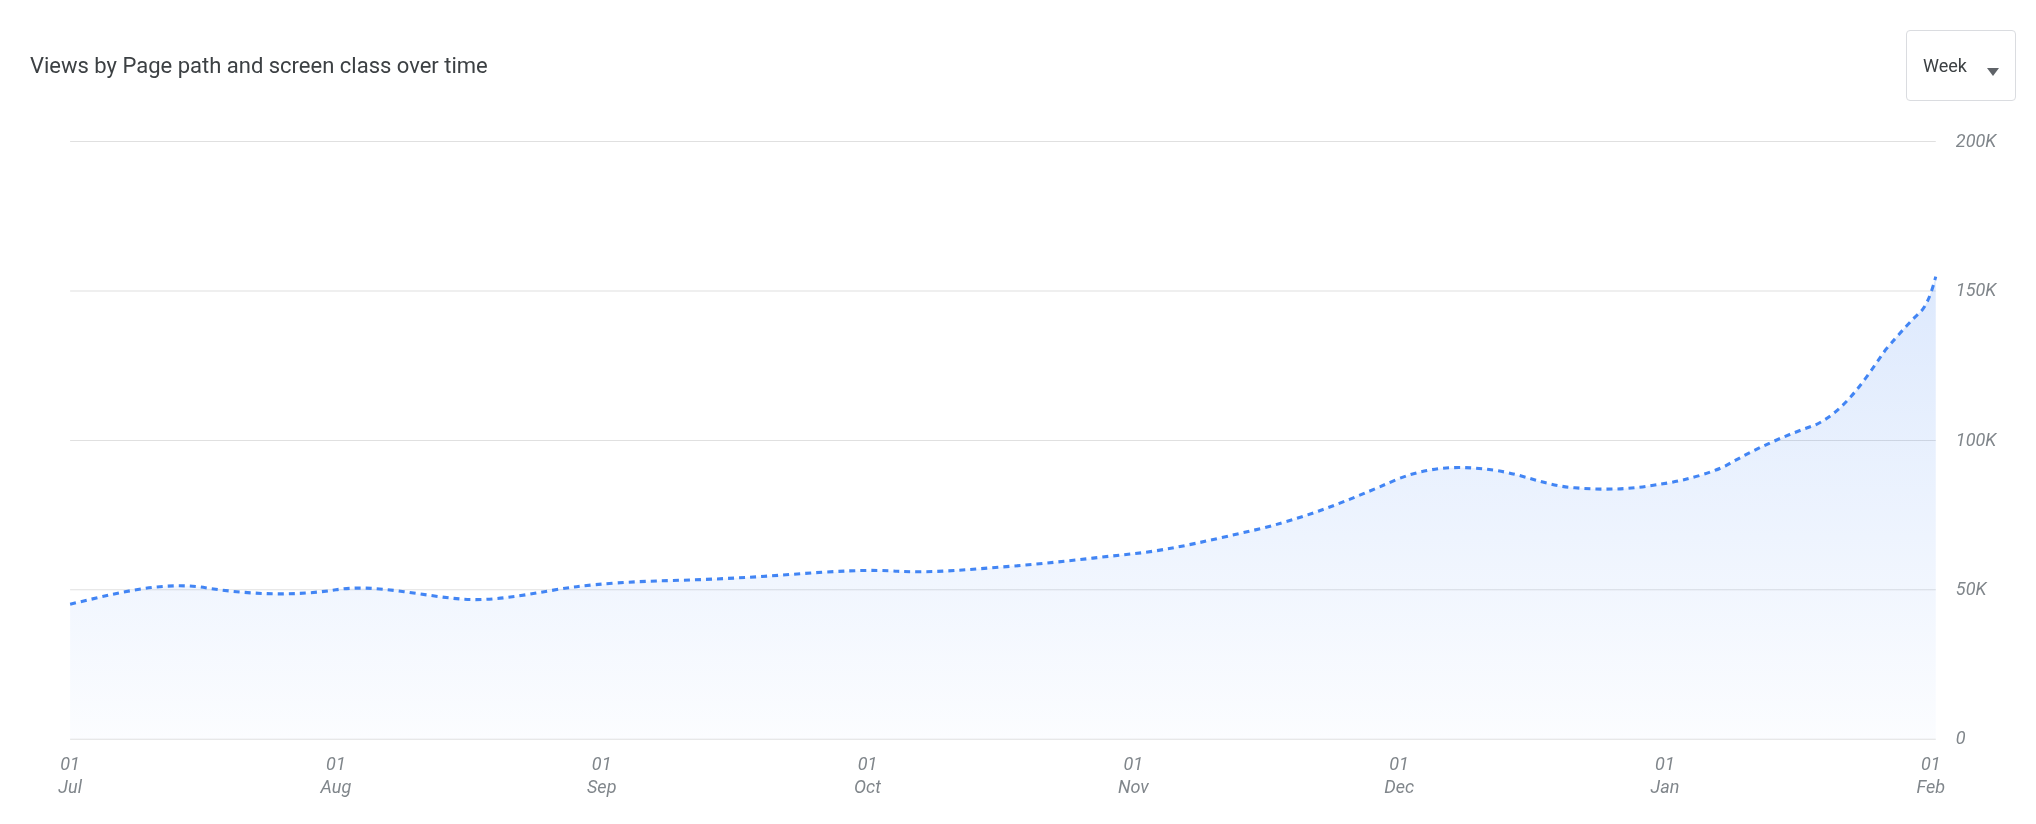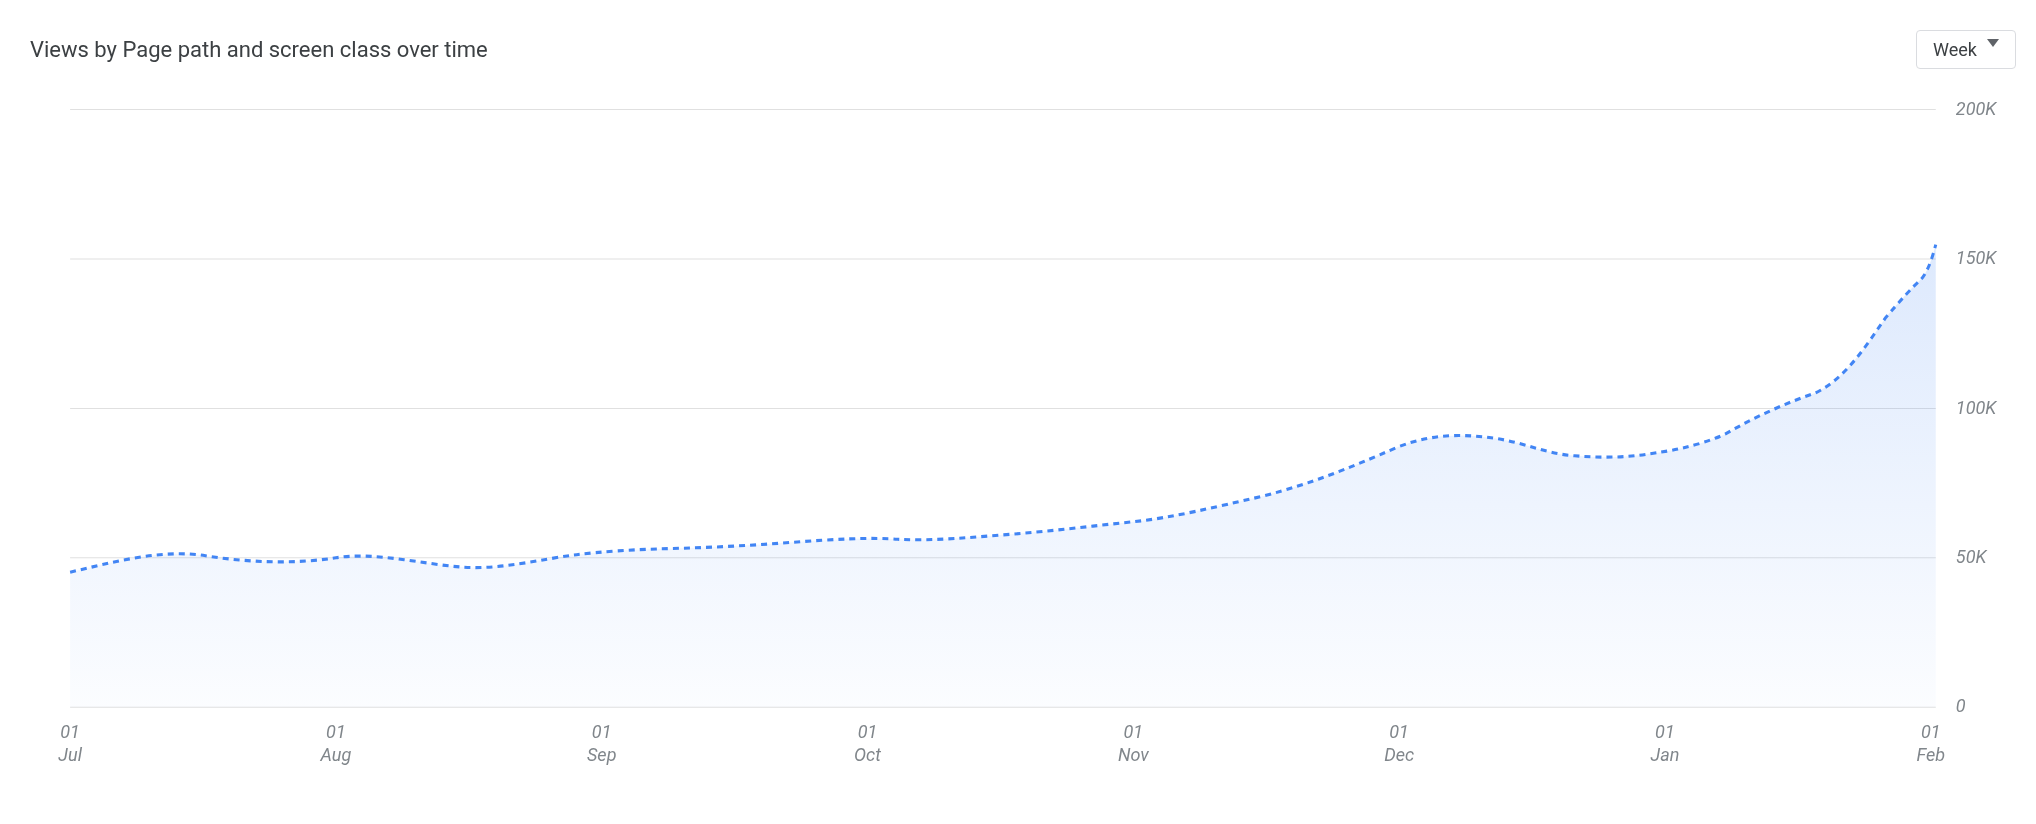--- a/index.html
+++ b/index.html
@@ -23,26 +23,26 @@
       align-items: center;
       margin-bottom: 20px;
     }
     .chart-title {
       font-size: 22px;
       color: #3c4043;
       font-weight: 400;
     }
     .week-selector {
       display: flex;
-      align-items: flex-start;
+      align-items: flex-end;
       border: 1px solid #dadce0;
       border-radius: 4px;
-      padding: 8px 16px;
+      padding: 24px 16px;
       cursor: pointer;
-      gap: 10px;
+      gap: 20px;
       background: #fff;
     }
     .week-label {
       font-size: 18px;
       color: #3c4043;
     }
     .chevron-down {
       width: 0;
       height: 0;
       border-left: 6px solid transparent;

